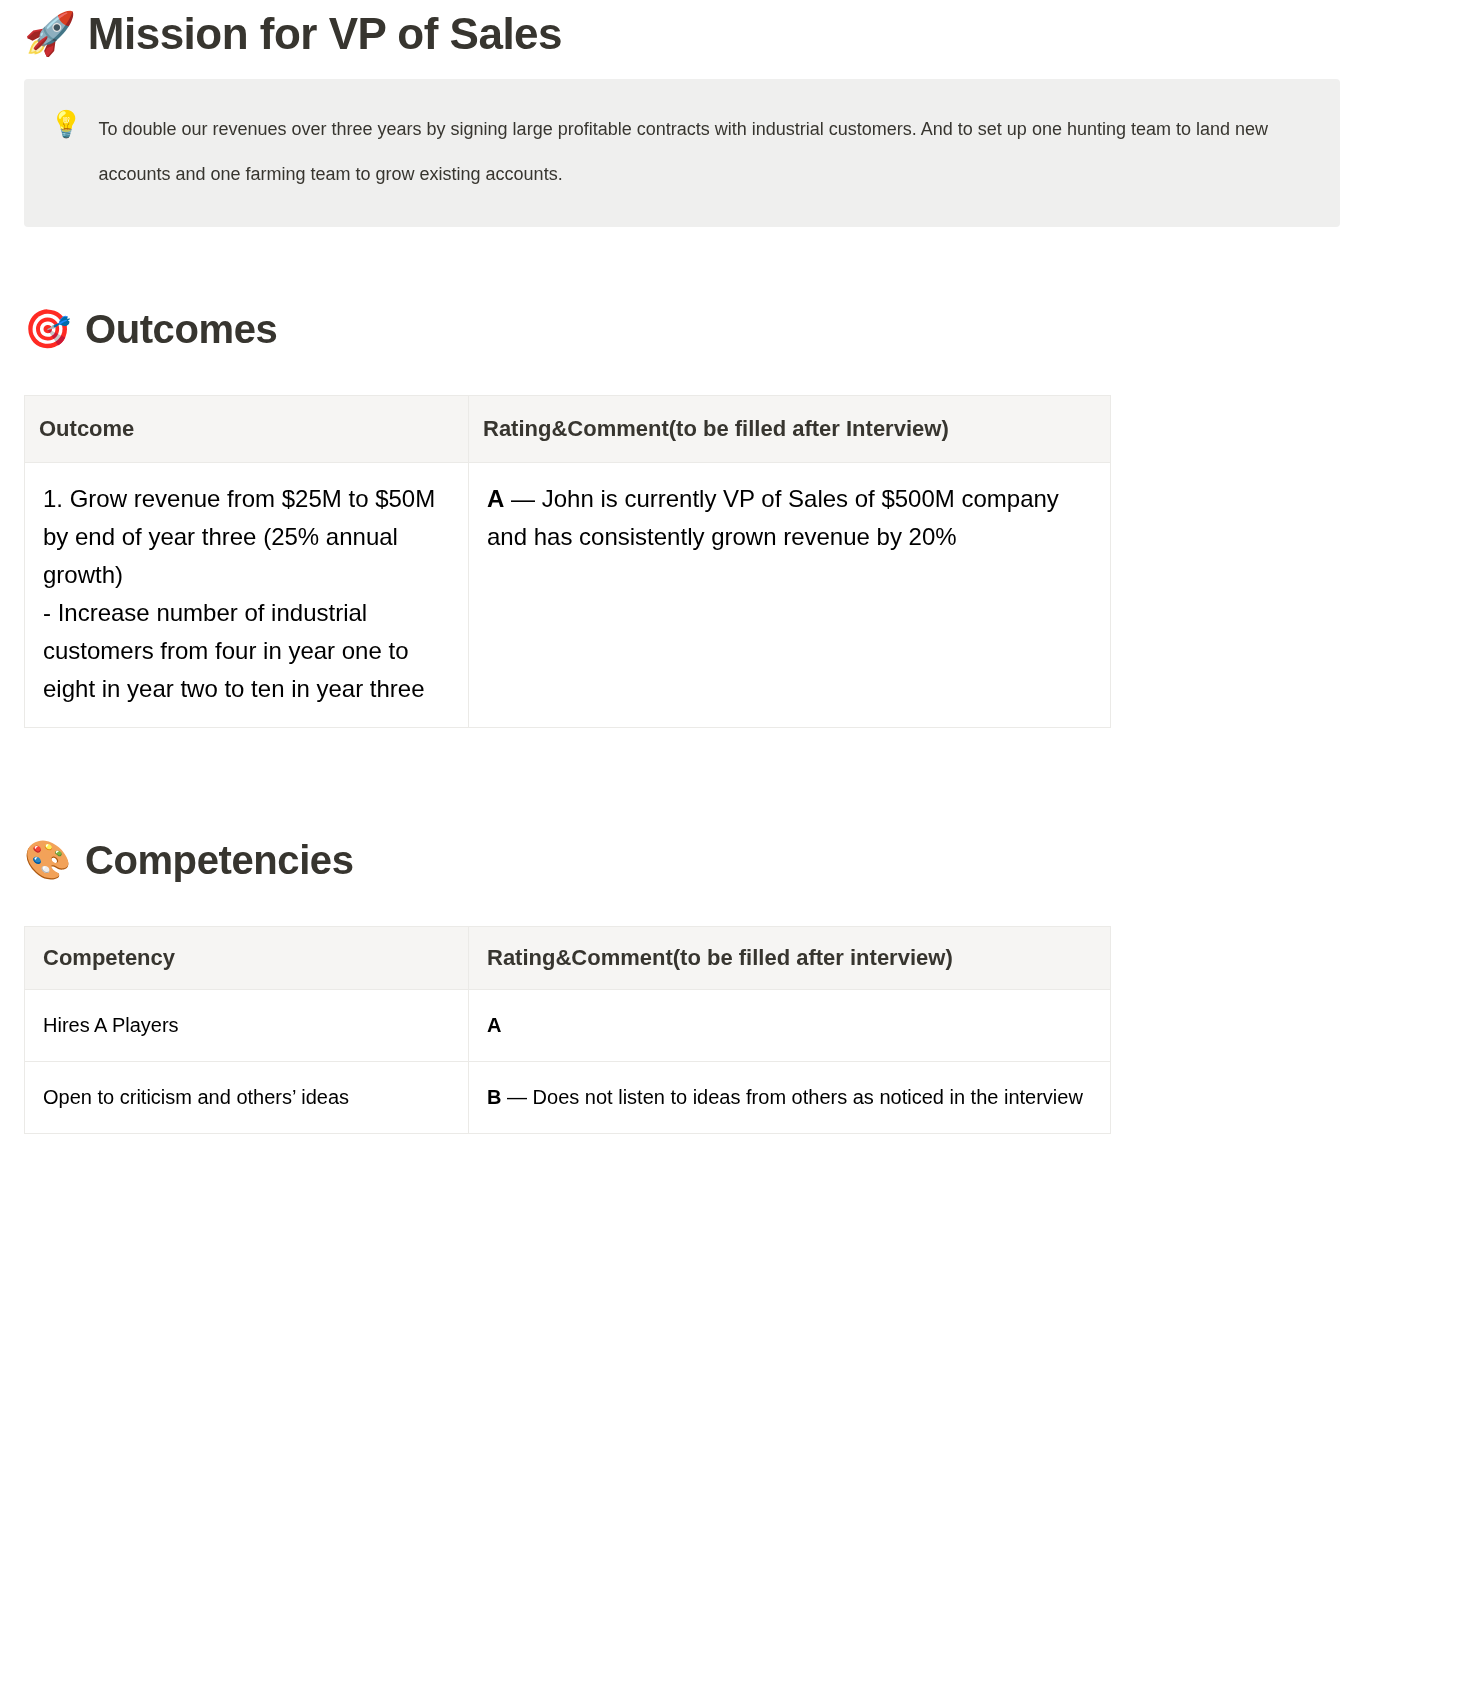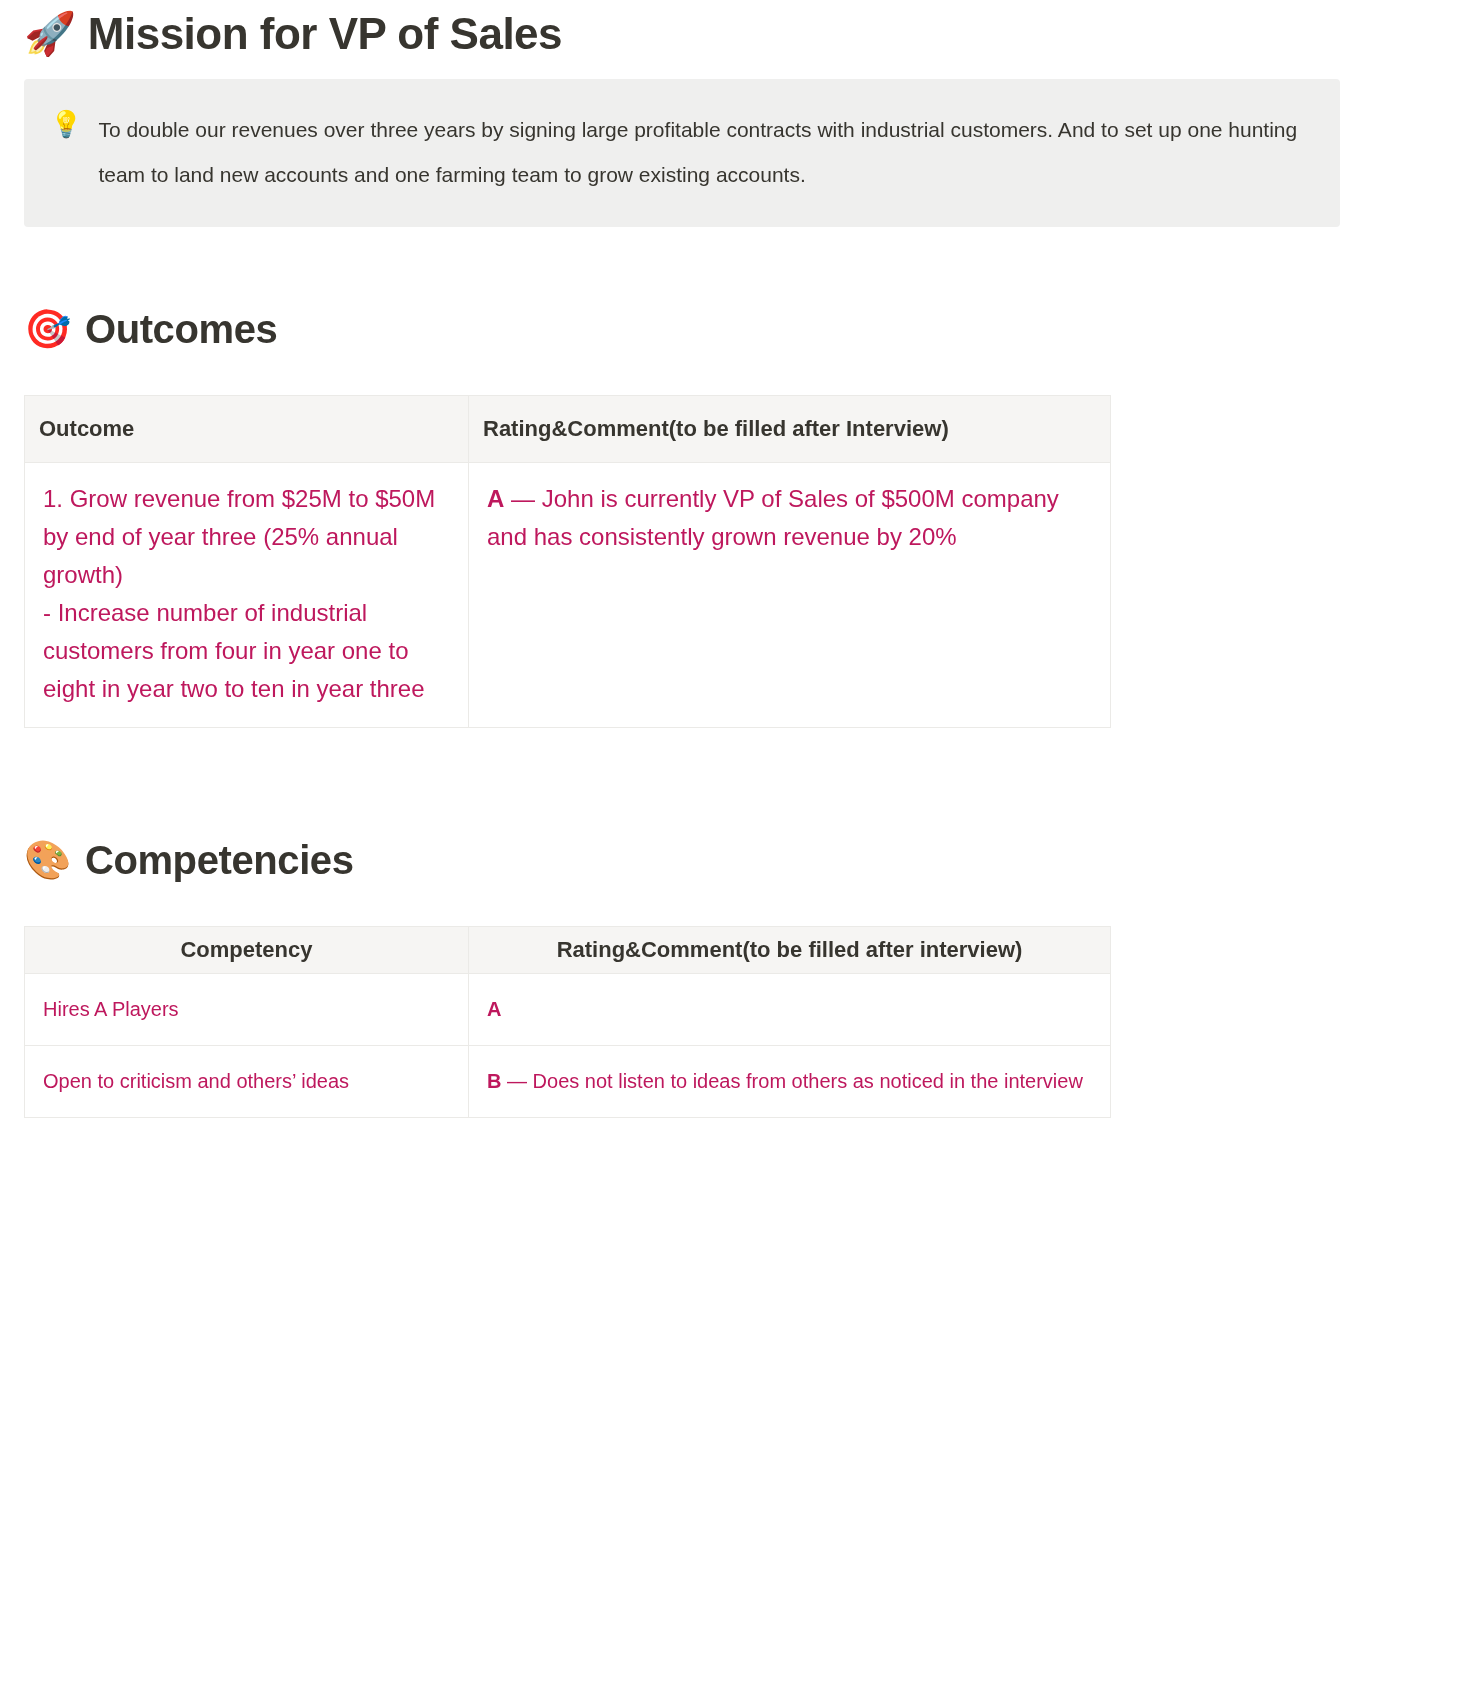--- a/index.html
+++ b/index.html
@@ -51,21 +51,21 @@
     margin: 4px 0 0 0;
     width: 1316px;
     box-sizing: border-box;
   }
   .callout .emoji {
     font-size: 26px;
     line-height: 34px;
     flex: 0 0 auto;
   }
   .callout-text {
-    font-size: 21px;
+    font-size: 18px;
     line-height: 45px;
     color: #37352f;
   }
 
   
   .section-heading {
     display: flex;
     align-items: center;
     gap: 14px;
     font-size: 40px;
@@ -107,32 +107,31 @@
     color: #37352f;
     padding: 18px 14px;
     vertical-align: middle;
   }
   .tbl tbody td {
     border: 1px solid #ebeae7;
     text-align: left;
     font-size: 24px;
     line-height: 38px;
     font-weight: 400;
-    color: #be185d;
+    color: #000000;
     padding: 17px 18px 19px 18px;
     vertical-align: top;
   }
   .tbl tbody td .grade {
     font-weight: 700;
   }
   .cell-line { display: block; }
 
   .tbl.competency thead th {
-    padding: 8px 18px;
-    text-align: center;
+    padding: 16px 18px;
   }
   .tbl.competency tbody td {
     font-size: 20px;
     line-height: 38px;
     padding: 16px 18px 17px 18px;
   }
 </style>
 </head>
 <body>
 

